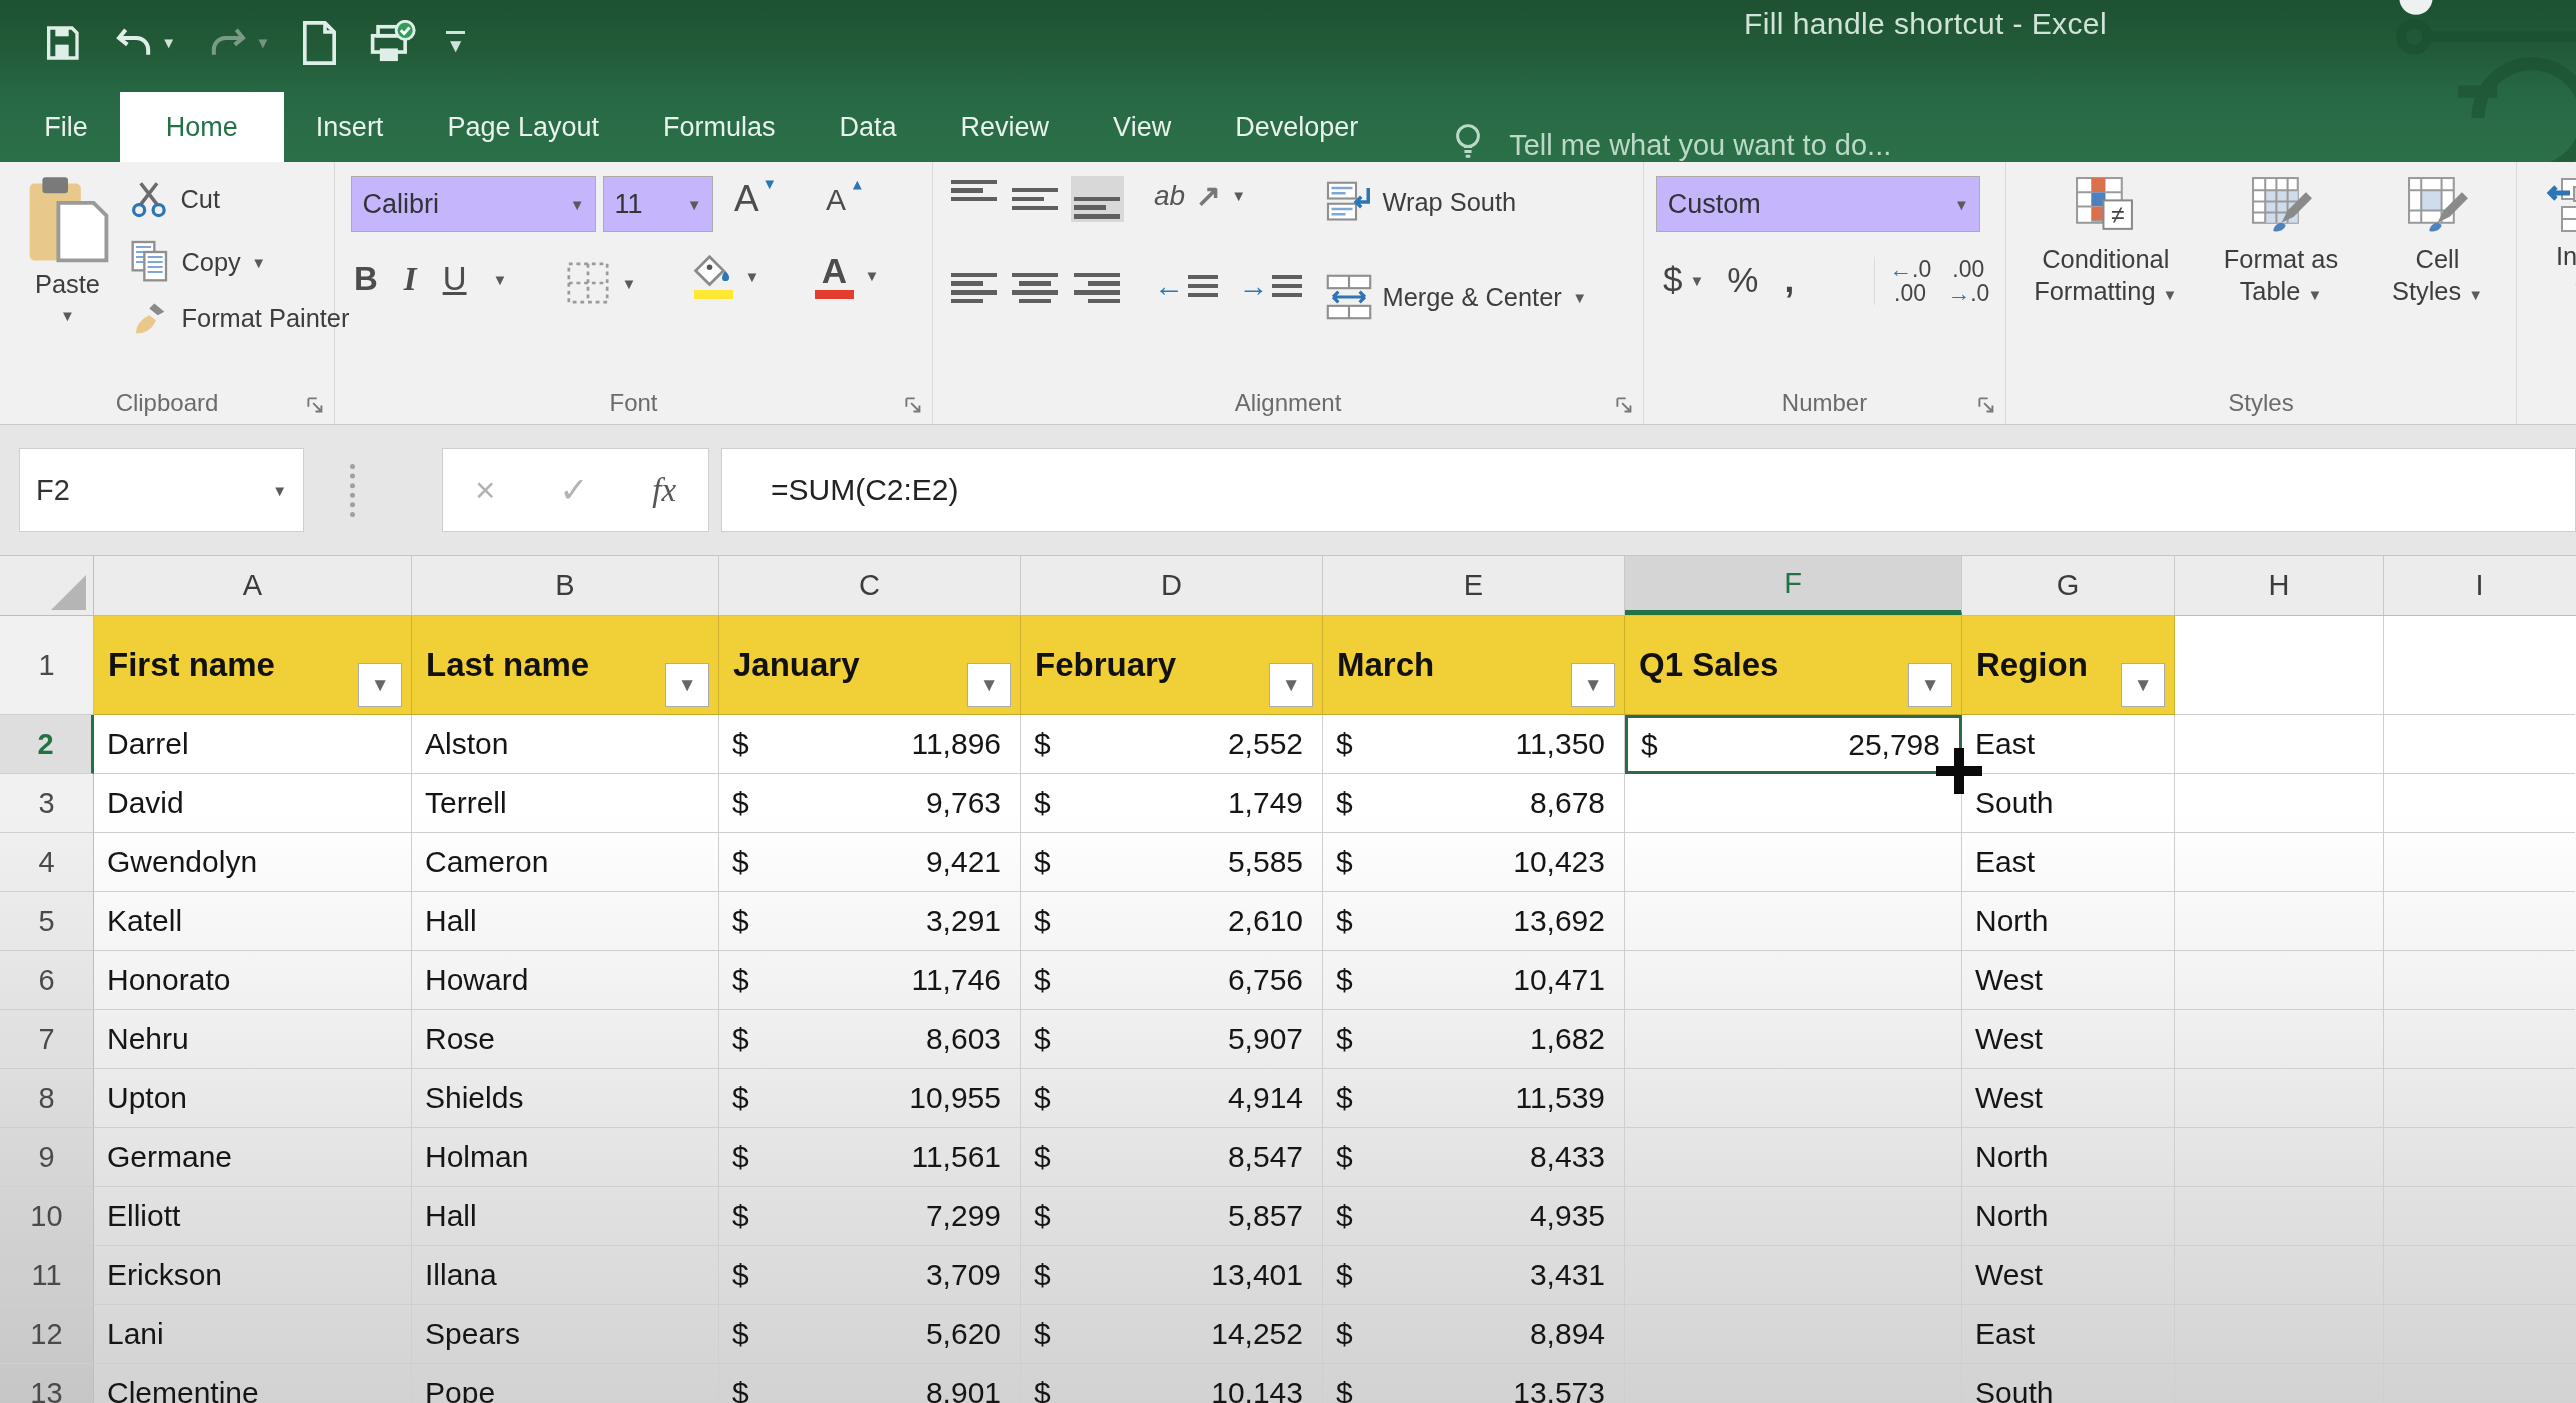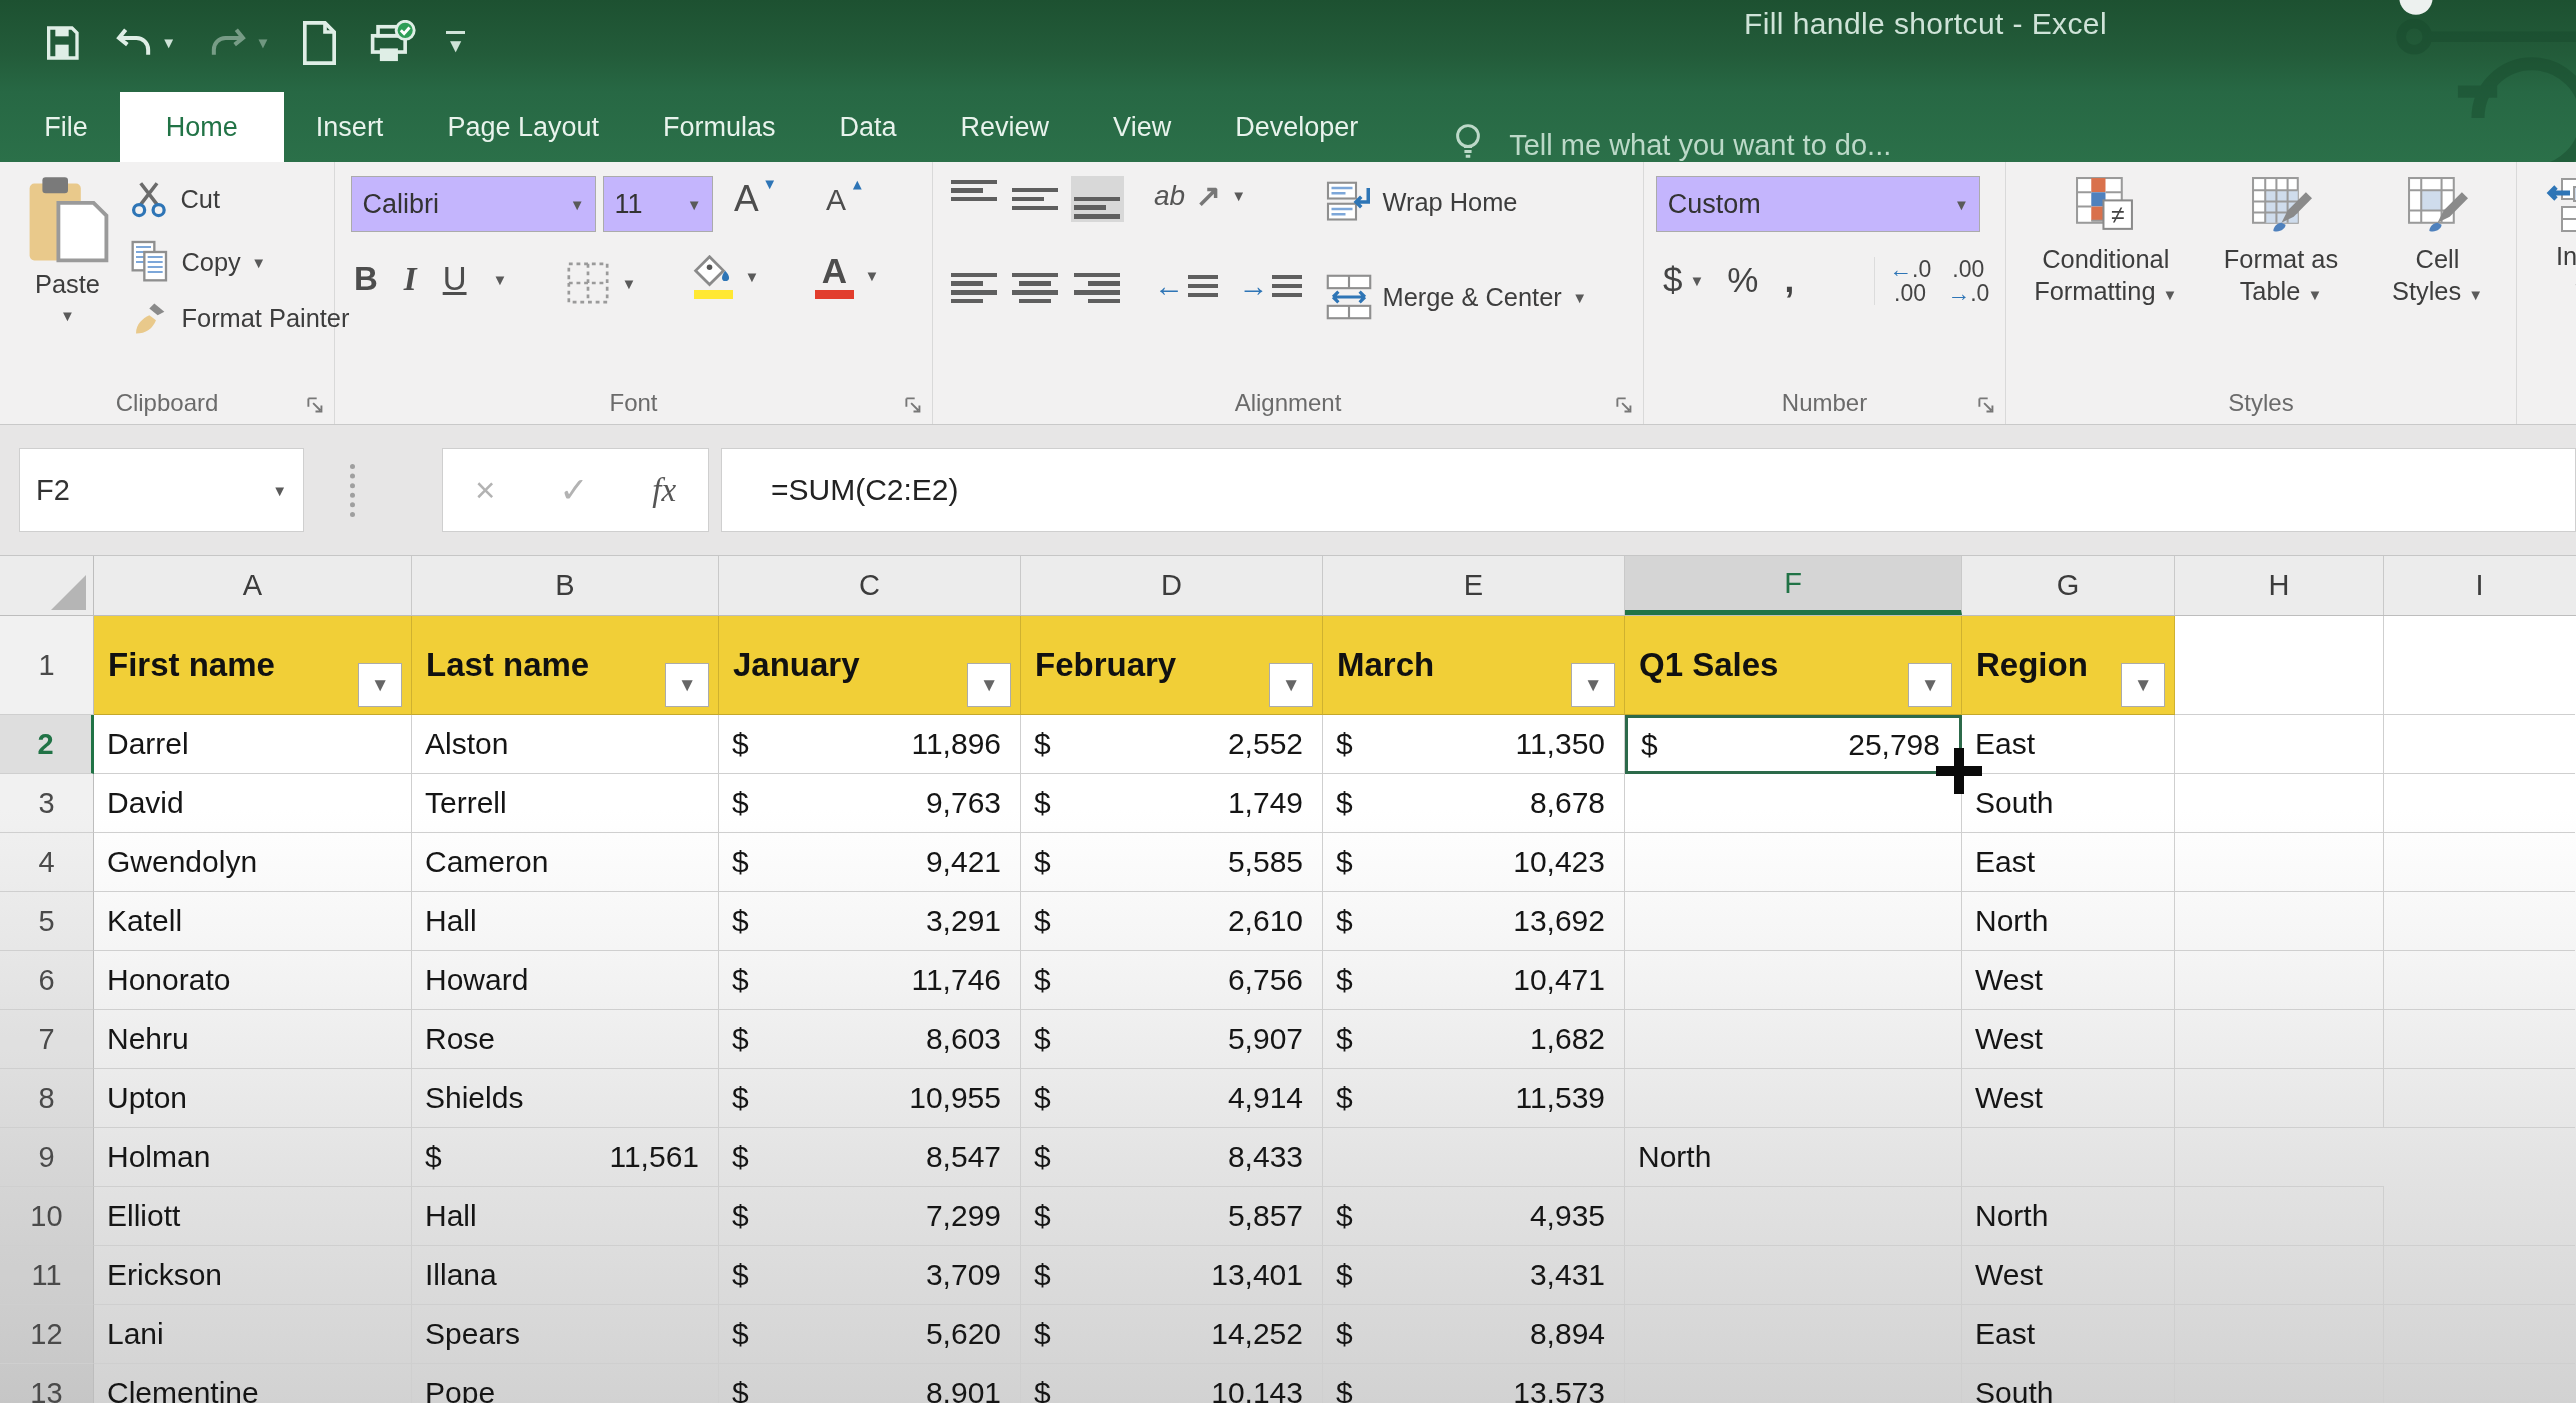--- a/index.html
+++ b/index.html
@@ -345,21 +345,21 @@
           </span>
       </div>
       <div class="rowbtn" style="left:393px; top:19px">
         <svg width="46" height="42" viewBox="0 0 26 24">
             <rect x="1" y="1" width="16" height="9" fill="#fff" stroke="#8f8f8f" stroke-width="1.2"></rect>
             <path d="M3 4 h12 M3 7 h8" stroke="#7da7d9" stroke-width="1.4"></path>
             <rect x="1" y="13" width="16" height="9" fill="#fff" stroke="#8f8f8f" stroke-width="1.2"></rect>
             <path d="M3 16 h12 M3 19 h8" stroke="#7da7d9" stroke-width="1.4"></path>
             <path d="M24 4 v8 h-7 m3 -3 l-3 3 3 3" fill="none" stroke="#2E75B6" stroke-width="2"></path>
           </svg>
-        <span class="btn-label">Wrap Home</span>
+        <span class="btn-label">Wrap South</span>
       </div>
       <div class="rowbtn" style="left:393px; top:112px">
         <svg width="46" height="46" viewBox="0 0 26 26">
             <rect x="1" y="1" width="24" height="7" fill="#fff" stroke="#8f8f8f" stroke-width="1.2"></rect>
             <path d="M13 1 v7" stroke="#8f8f8f" stroke-width="1.2"></path>
             <rect x="1" y="18" width="24" height="7" fill="#fff" stroke="#8f8f8f" stroke-width="1.2"></rect>
             <path d="M13 18 v7" stroke="#8f8f8f" stroke-width="1.2"></path>
             <path d="M4 13 h18 m-18 0 l3 -3 m-3 3 l3 3 m15 -3 l-3 -3 m3 3 l-3 3" stroke="#2E75B6" stroke-width="1.8" fill="none"></path>
           </svg>
         <span class="btn-label">Merge &amp; Center</span>
@@ -680,20 +680,21 @@
             <span>$</span>
             <span>11,539</span>
           </div>
           <div class="cell"></div>
           <div class="cell">West</div>
           <div class="cell"></div>
           <div class="cell" style="border-right: none;"></div>
         </div>
         <div class="grow g-row">
           <div class="gut">9</div>
+          <div class="cell">Germane</div>
           <div class="cell">Holman</div>
           <div class="cell cur">
             <span>$</span>
             <span>11,561</span>
           </div>
           <div class="cell cur">
             <span>$</span>
             <span>8,547</span>
           </div>
           <div class="cell cur">

